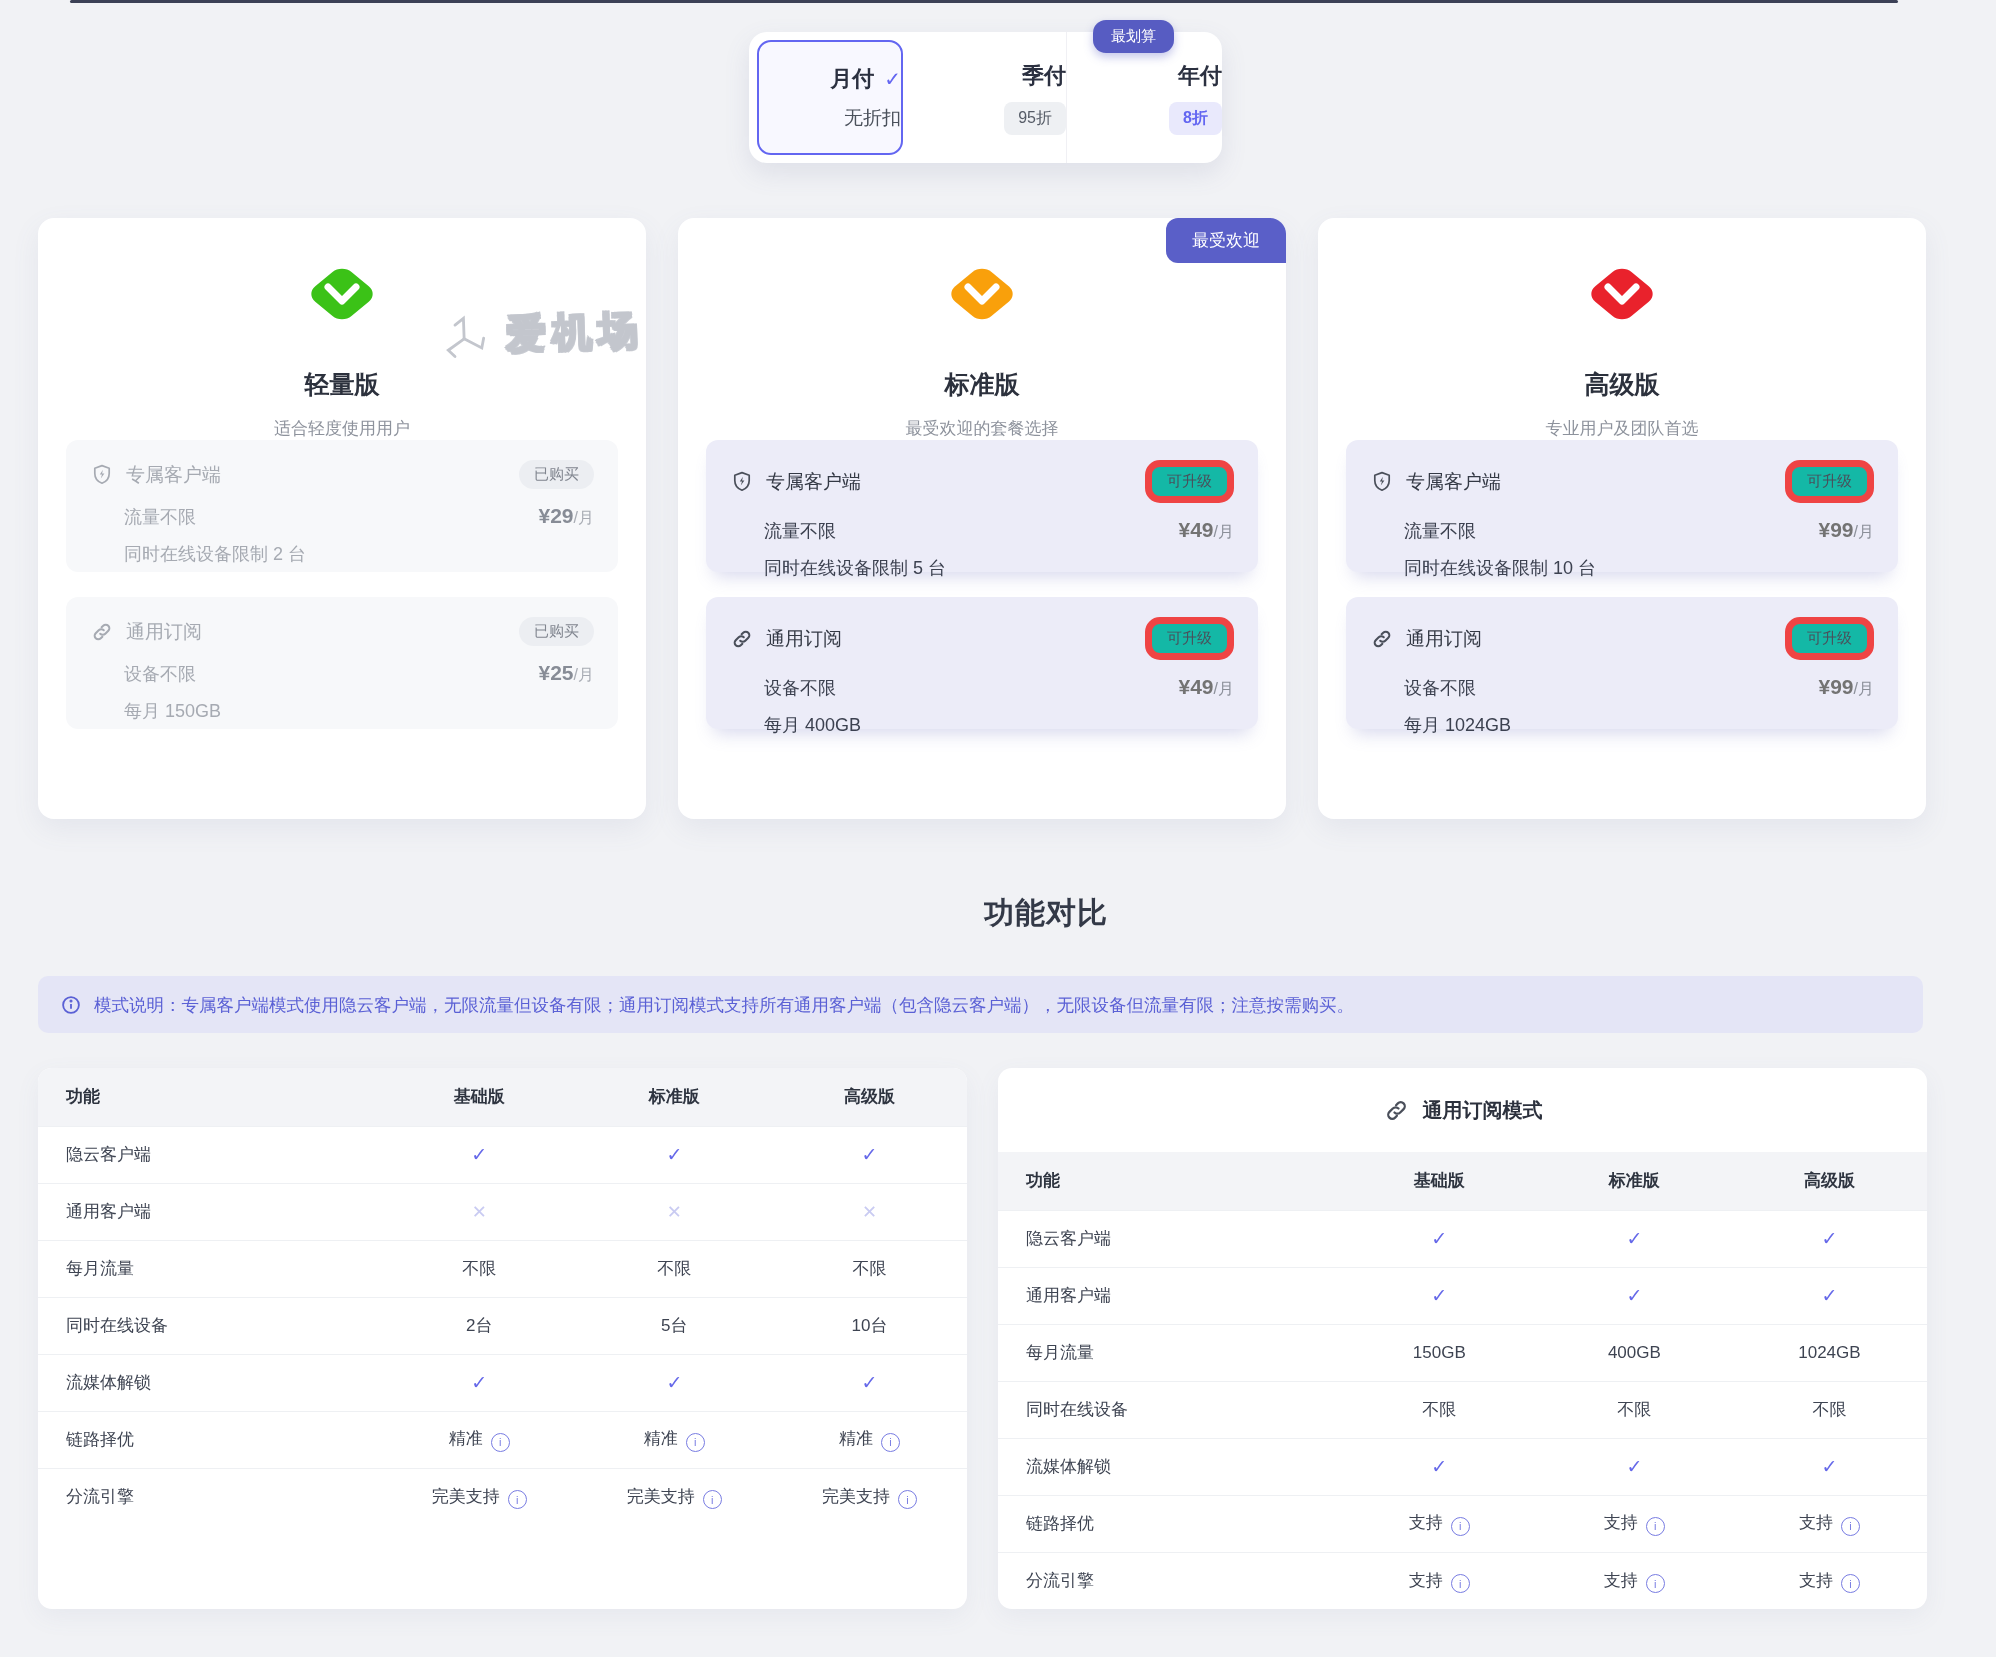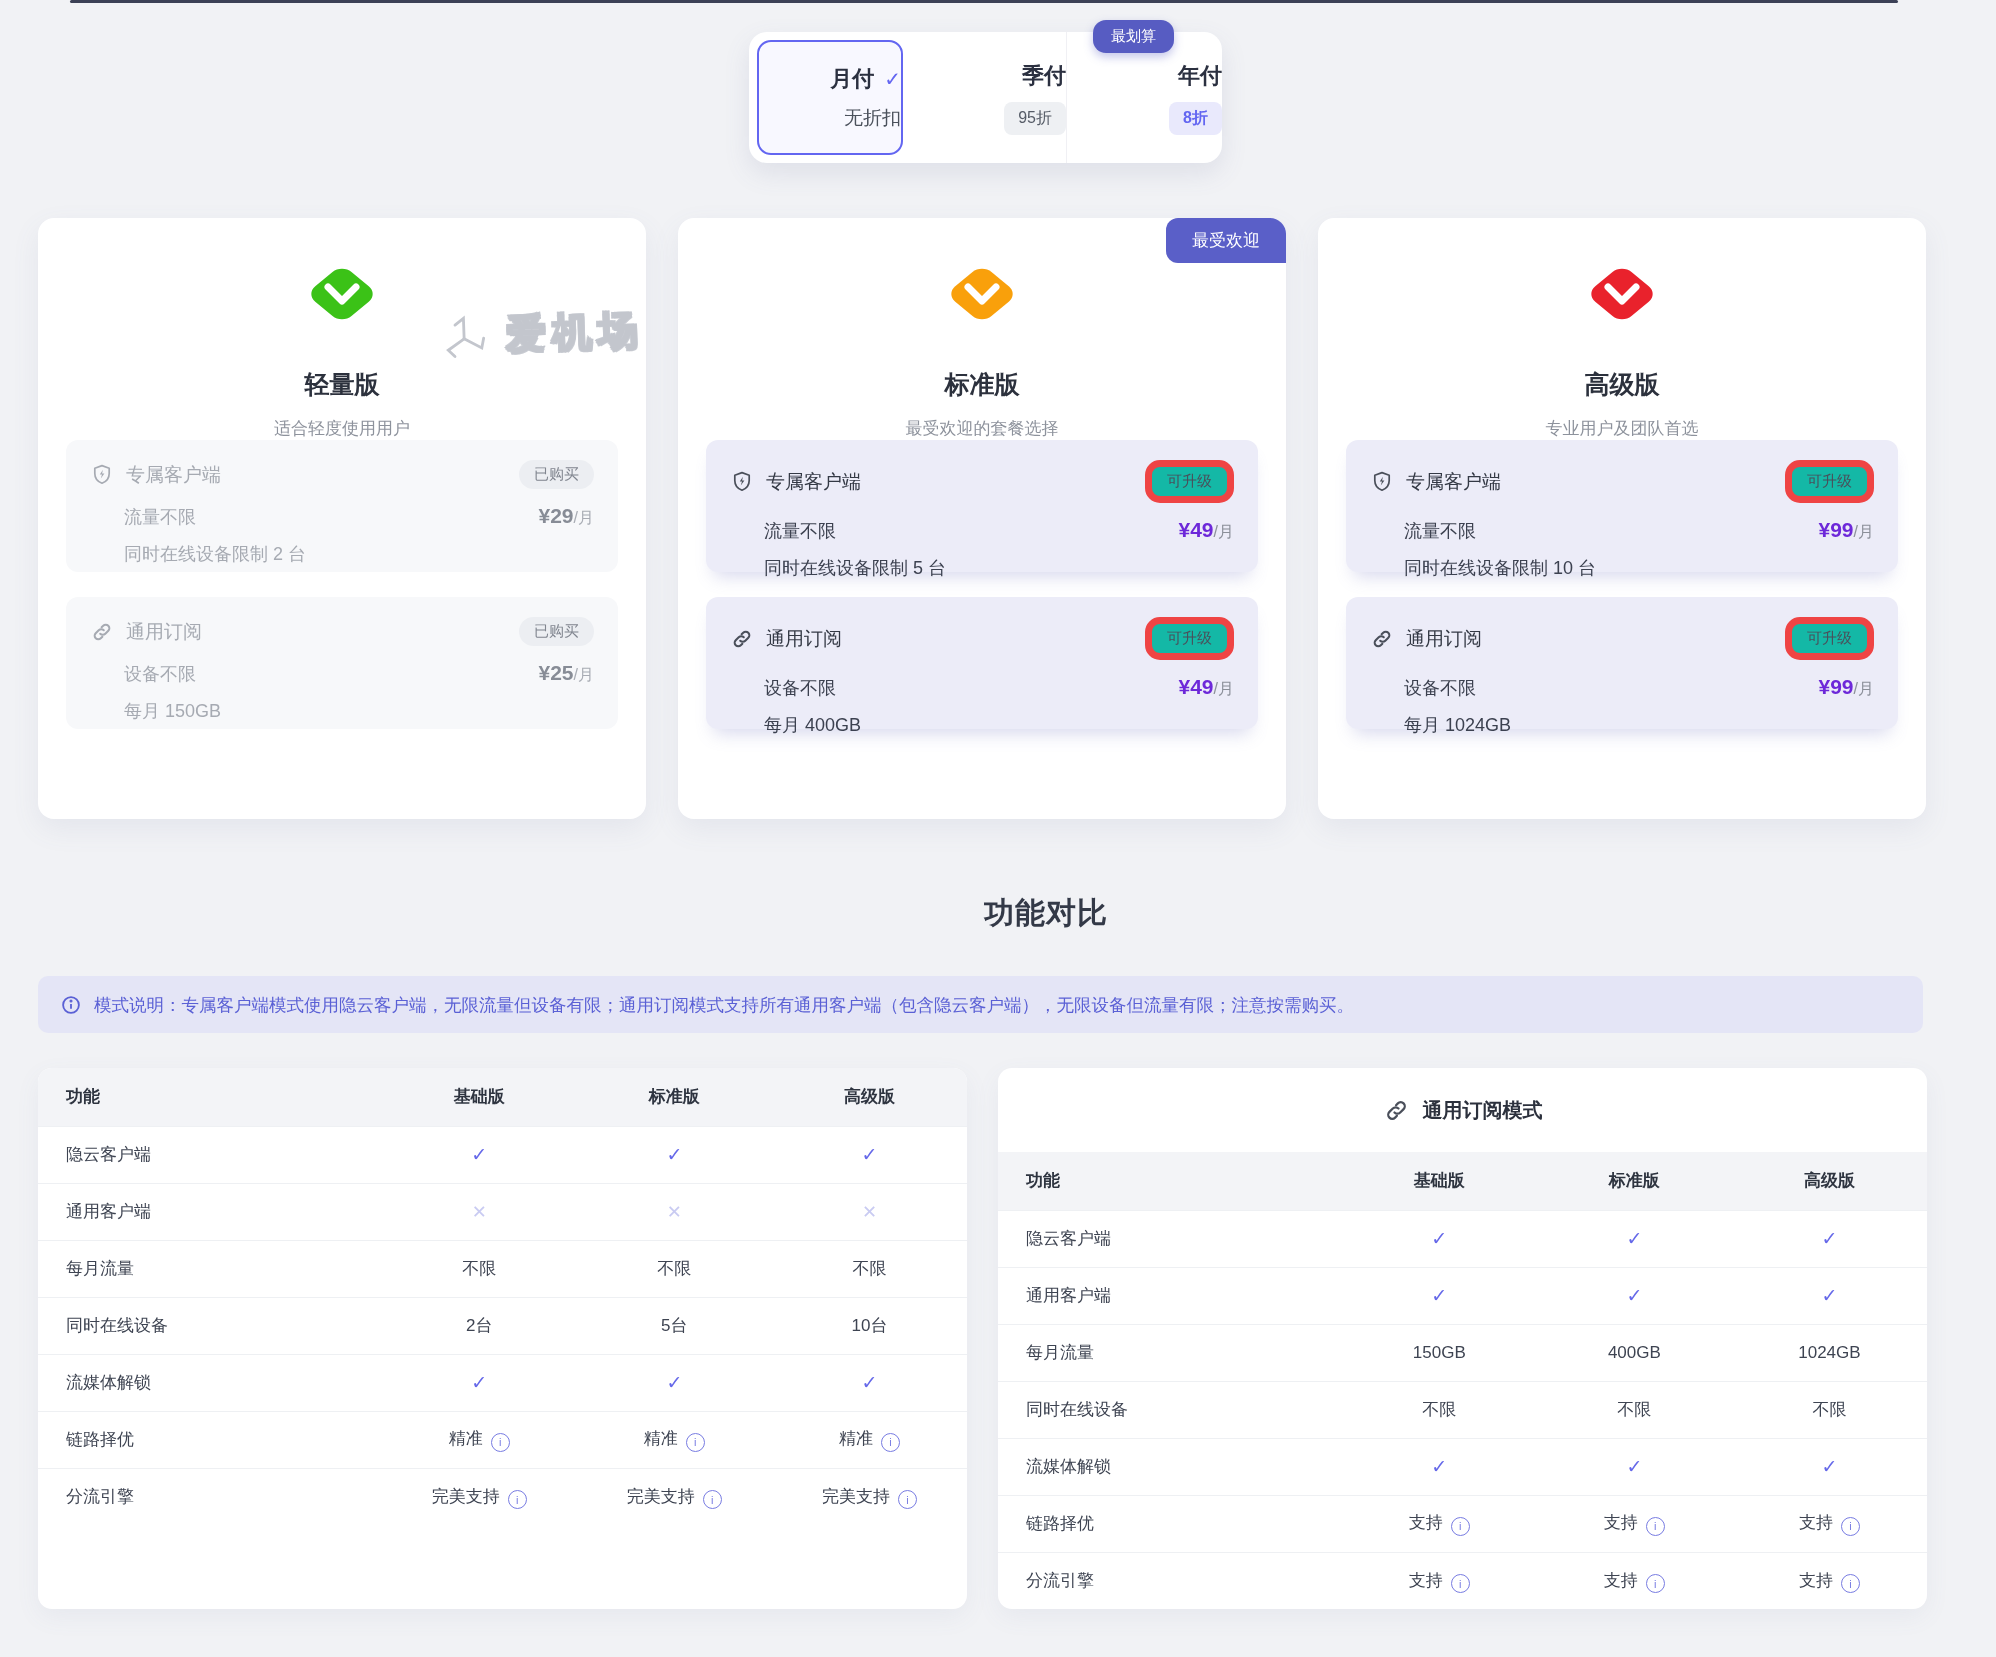--- a/index.html
+++ b/index.html
@@ -54,21 +54,21 @@
   .bd-upg{background:#14b8a6;border:7px solid #ef4444;color:#4a4f5a;}
   .mb-row2{margin:15px 0 0 34px;display:flex;justify-content:space-between;align-items:baseline;font-size:18px;}
   .mb-row3{margin:13px 0 0 34px;font-size:18px;}
   .price-num{font-size:21px;font-weight:700;}
   .price-unit{font-size:16px;}
   .mb-gray .mb-name,.mb-gray .mb-row2,.mb-gray .mb-row3{color:#a6aab2;}
   .mb-gray .mode-icon{color:#a6aab2;}
   .mb-gray .price-num{color:#878c96;} .mb-gray .price-unit{color:#a8acb4;}
   .mb-purple .mb-name{color:#343945;} .mb-purple .mb-row2,.mb-purple .mb-row3{color:#3c4150;}
   .mb-purple .mode-icon{color:#4a4f5a;}
-  .mb-purple .price-num{color:#6d28d9;} .mb-purple .price-unit{color:#8b8f99;}
+  .mb-purple .price-num{color:#737373;} .mb-purple .price-unit{color:#8b8f99;}
 
   
   .cmp-title{position:absolute;left:0;top:893px;width:100%;text-align:center;
     font-size:30px;font-weight:700;color:#333947;letter-spacing:1px;padding-left:48px;}
   .notice{position:absolute;left:38px;top:976px;width:1885px;height:57px;box-sizing:border-box;
     background:#e4e5f6;border-radius:10px;display:flex;align-items:center;gap:12px;padding:0 22px;
     color:#5a60d5;font-size:17.5px;}
   .notice b{font-weight:400;white-space:nowrap;}
   .notice-icon{flex:0 0 auto;display:flex;color:#5a60d5;}
 

